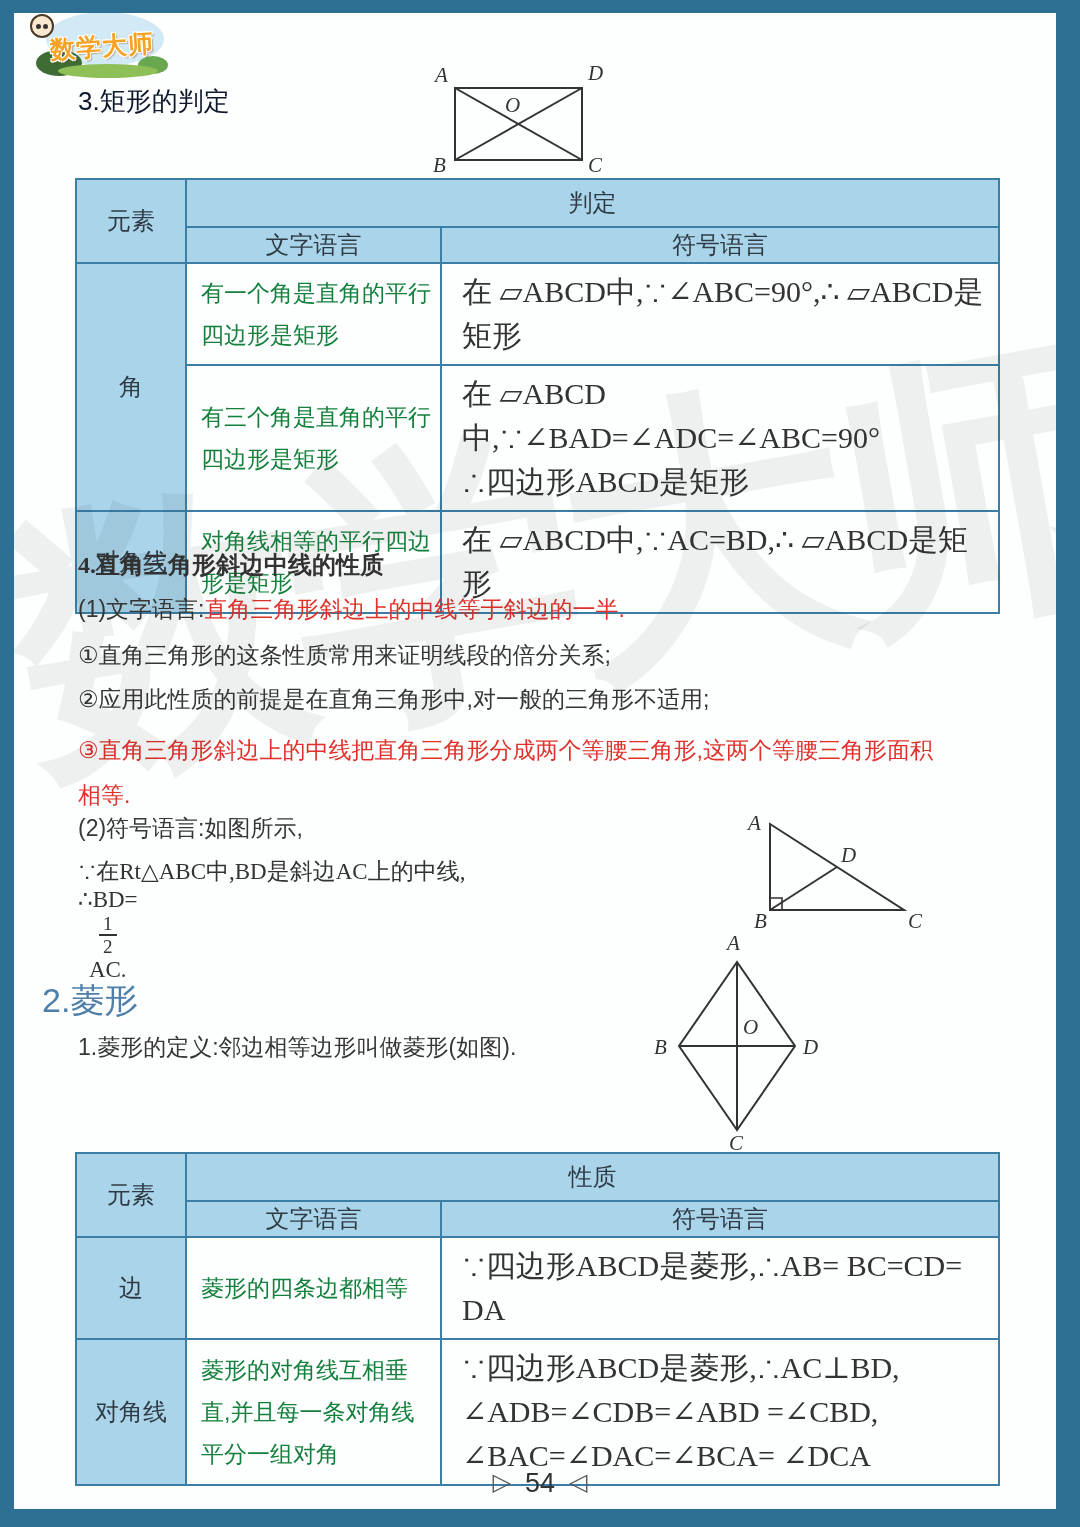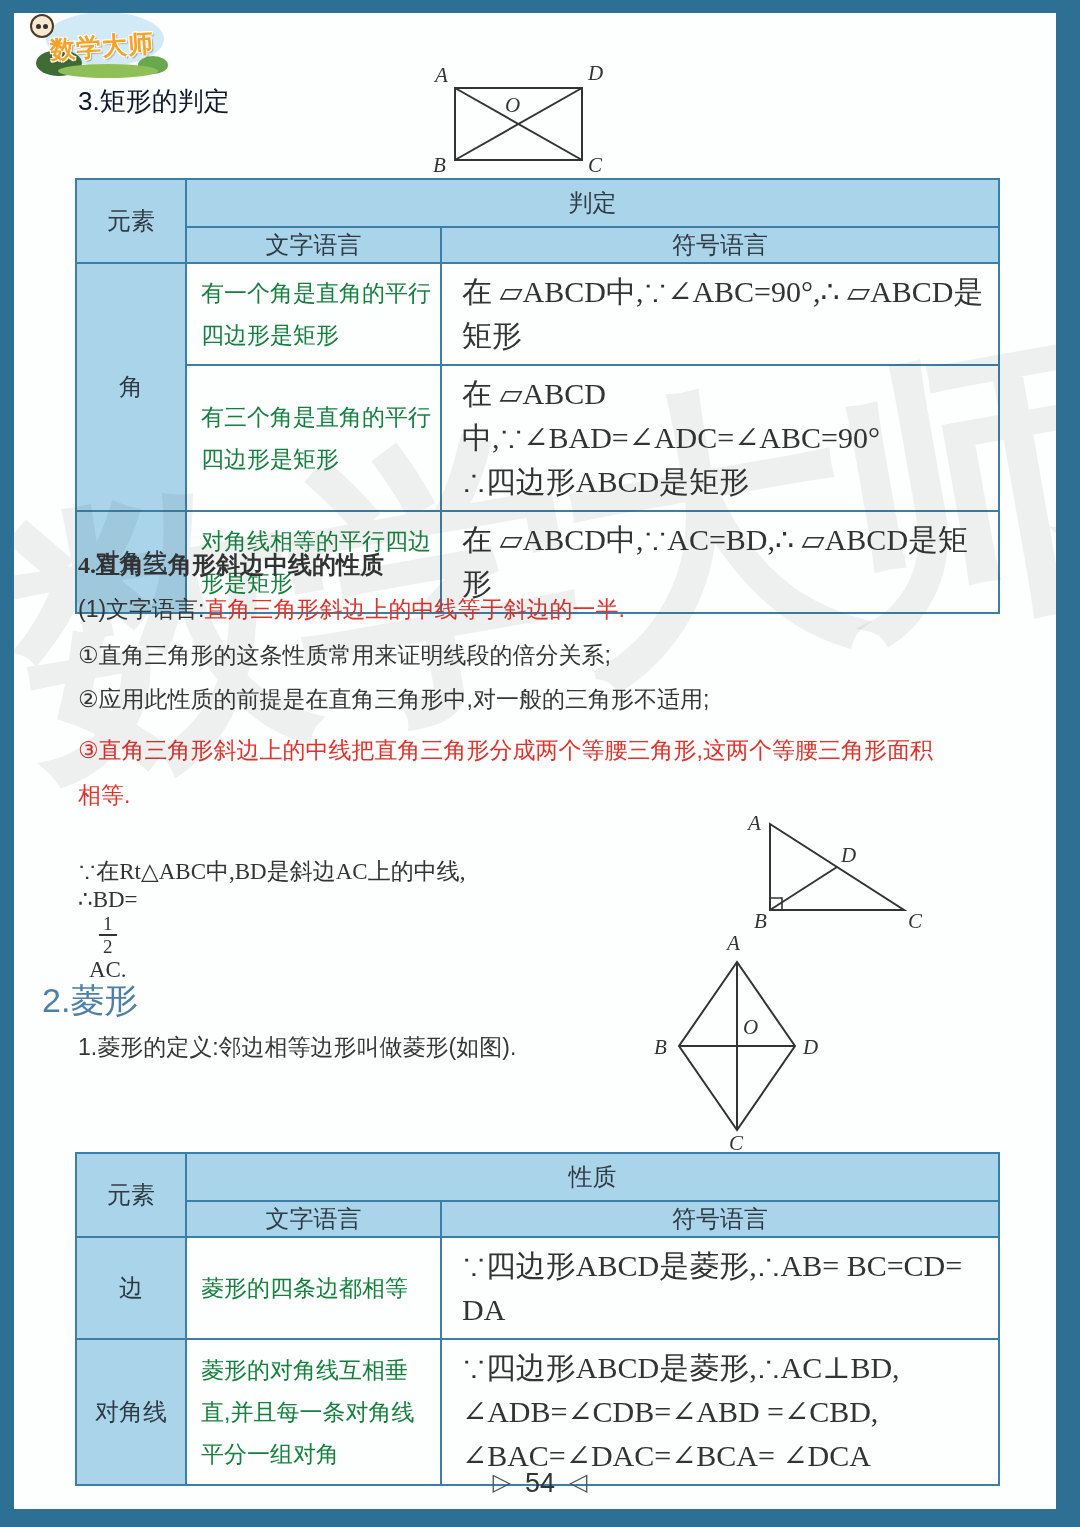--- a/index.html
+++ b/index.html
@@ -148,20 +148,21 @@
   <div class="abs h-bold" style="left:78px; top:549px;">4.直角三角形斜边中线的性质</div>
 
   <div class="abs body-line" style="left:78px; top:594px;">
     <span>(1)文字语言:</span><span class="red">直角三角形斜边上的中线等于斜边的一半.</span>
   </div>
 
   <div class="abs body-line" style="left:78px; top:640px;">①直角三角形的这条性质常用来证明线段的倍分关系;</div>
   <div class="abs body-line" style="left:78px; top:684px;">②应用此性质的前提是在直角三角形中,对一般的三角形不适用;</div>
   <div class="abs body-line red" style="left:78px; top:728px; width:858px; line-height:45px;">③直角三角形斜边上的中线把直角三角形分成两个等腰三角形,这两个等腰三角形面积相等.</div>
 
+  <div class="abs body-line" style="left:78px; top:813px;">(2)符号语言:如图所示,</div>
 
   <div class="abs mathline" style="left:78px; top:856px;">∵在Rt△ABC中,BD是斜边AC上的中线,</div>
 
   <div class="abs mathline" style="left:78px; top:886px; display:flex; align-items:center;flex-direction:column;">
     <span>∴BD=</span>
     <span class="frac">
       <span class="num">1</span>
       <span class="den">2</span>
     </span>
     <span>AC.</span>

